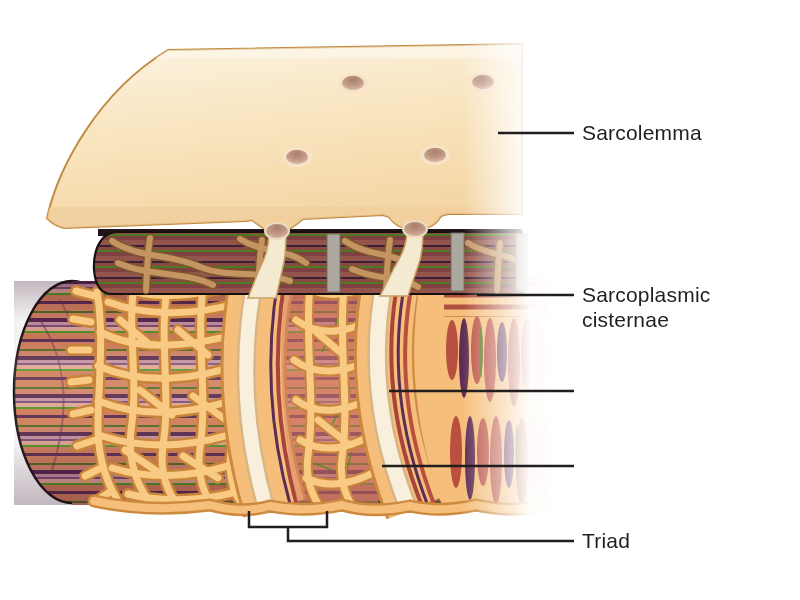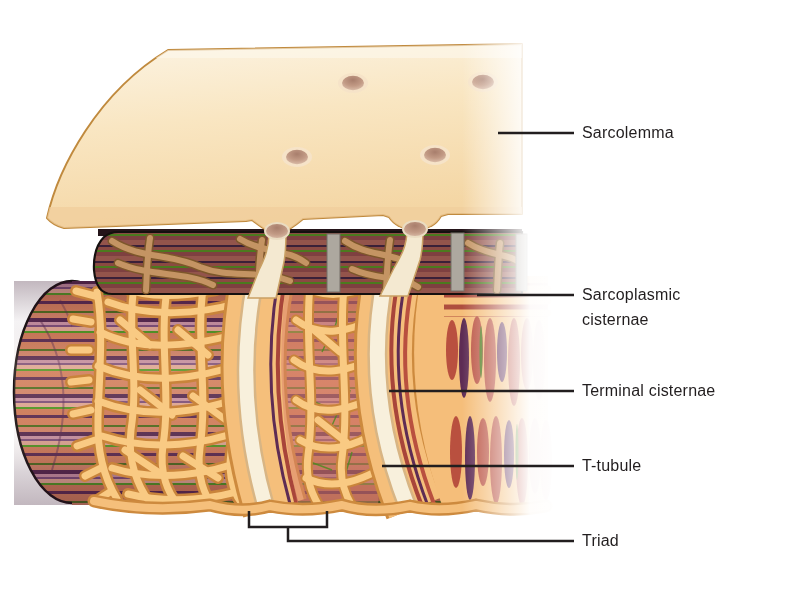--- a/index.html
+++ b/index.html
@@ -1,19 +1,19 @@
 <!DOCTYPE html>
 <html><head>
 <meta charset="utf-8">
 <style>
   html,body{margin:0;padding:0;background:#ffffff;}
   .stage{position:relative;width:800px;height:600px;background:#ffffff;overflow:hidden;
          font-family:"Liberation Sans",sans-serif;}
   .stage svg{position:absolute;left:0;top:0;}
-  .label{position:absolute;left:582px;font-size:16px;line-height:25px;color:#221e1f;
+  .label{position:absolute;left:582px;font-size:21px;line-height:25px;color:#221e1f;
          white-space:nowrap;letter-spacing:.2px;}
   .label.wrap{white-space:normal;width:165px;}
 </style>
 </head>
 <body>
 
 <div class="stage">
 
 <svg width="800" height="600" viewBox="0 0 800 600">
   <defs>
@@ -263,17 +263,15 @@
     <path d="M498,133 L574,133"></path>
     <path d="M477,295 L574,295"></path>
     <path d="M389,391 L574,391"></path>
     <path d="M382,466 L574,466"></path>
     <path d="M249,511 L249,527 L327,527 L327,511 M288,527 L288,541 L574,541" stroke-width="2.5"></path>
   </g>
 </svg>
 
 <div class="label" style="top:120px;">Sarcolemma</div>
 <div class="label wrap" style="top:282px;">Sarcoplasmic cisternae</div>
-<div class="label" style="top:378px;">Terminal cisternae</div>
-<div class="label" style="top:453px;">T-tubule</div>
 <div class="label" style="top:528px;text-align:right;">Triad</div>
 
 </div>
 
 </body></html>

